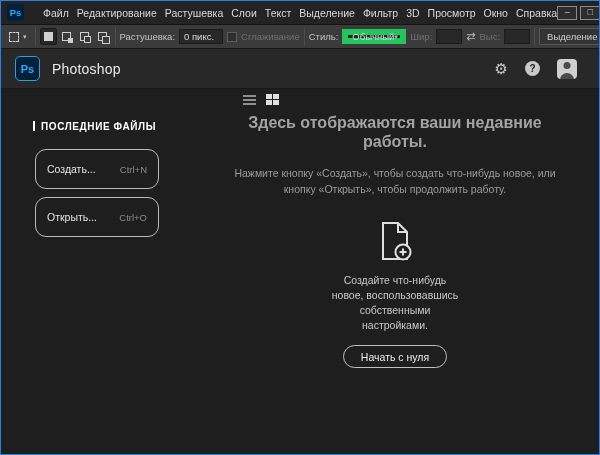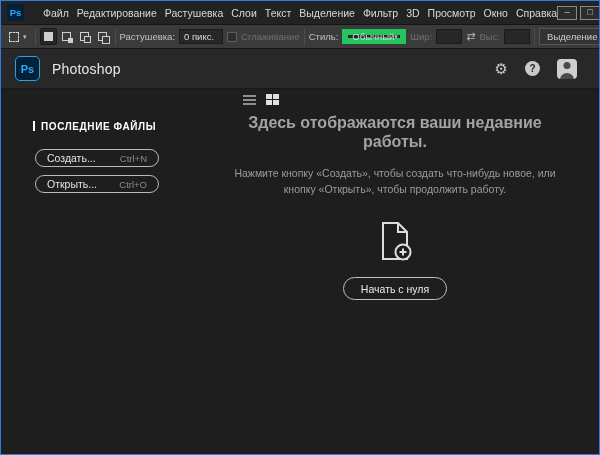--- a/index.html
+++ b/index.html
@@ -116,21 +116,21 @@
   .side-item {
     position: relative; height: 22px;
     display: flex; align-items: center; padding-left: 40px;
     font-size: 10px; font-weight: bold; letter-spacing: 0.6px;
     color: #8f8f8f; cursor: pointer;
   }
   .side-item.active { color: #ffffff; }
   .side-item .marker { position: absolute; left: 32px; top: 50%; transform: translateY(-50%); width: 2px; height: 10px; background: #ffffff; }
   .side-buttons { margin-top: 12px; padding-left: 34px; display: flex; flex-direction: column; gap: 8px; }
   .pill {
-    width: 124px; height: 18px;
+    width: 124px; height: 40px;
     border: 1px solid #b9b9b9; border-radius: 11px; background: transparent;
     display: flex; align-items: center; justify-content: space-between;
     padding: 0 11px; color: #e3e3e3;
     font-size: 10.5px; font-family: inherit; cursor: pointer;
   }
   .pill .shortcut { color: #8a8a8a; font-size: 9.5px; }
 
   .content { flex: 1; position: relative; text-align: center; }
   .view-toggles { position: absolute; top: 5px; left: 52px; display: flex; align-items: center; gap: 10px; }
   .list-toggle { display: flex; flex-direction: column; gap: 2px; cursor: pointer; }
@@ -270,17 +270,18 @@
       <div class="empty-icon">
         <svg width="36" height="40" viewBox="0 0 36 40" aria-hidden="true">
           <path d="M6 2 H21 L30 11 V38 H6 Z" fill="none" stroke="#dedede" stroke-width="2"></path>
           <path d="M21 2 V11 H30" fill="none" stroke="#dedede" stroke-width="2"></path>
           <circle cx="26" cy="31" r="7.5" fill="#1e1e1e" stroke="#dedede" stroke-width="2"></circle>
           <line x1="26" y1="27.5" x2="26" y2="34.5" stroke="#dedede" stroke-width="2"></line>
           <line x1="22.5" y1="31" x2="29.5" y2="31" stroke="#dedede" stroke-width="2"></line>
         </svg>
       </div>
 
+      <p class="empty-text">Создайте что-нибудь новое, воспользовавшись собственными настройками.</p>
       <button class="start-btn">Начать с нуля</button>
     </main>
 
   </div>
 </div>
 
 </body></html>

